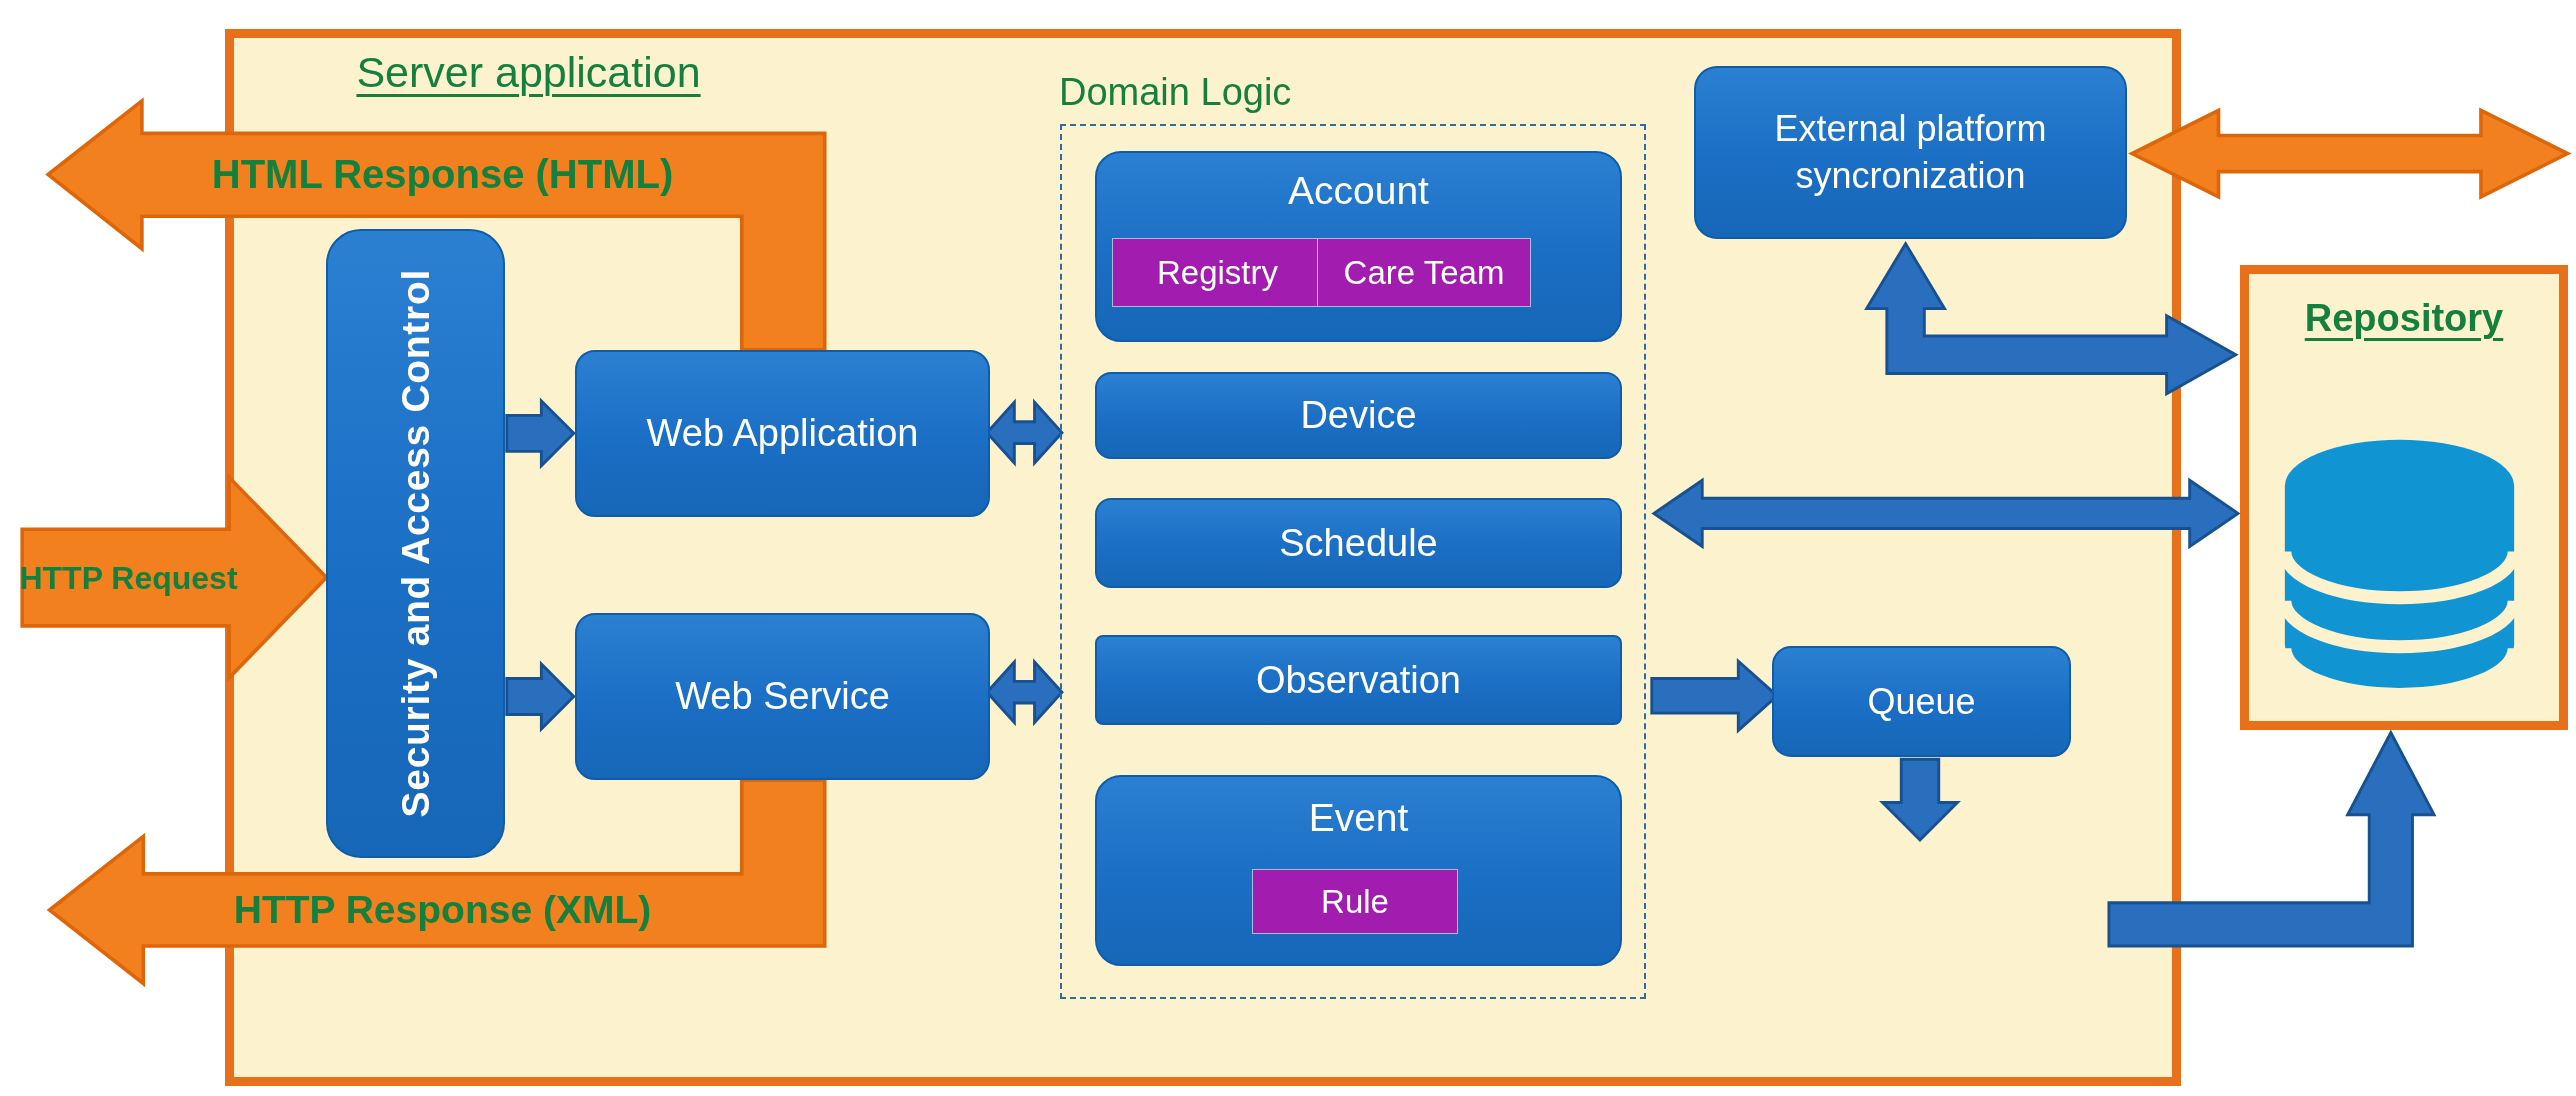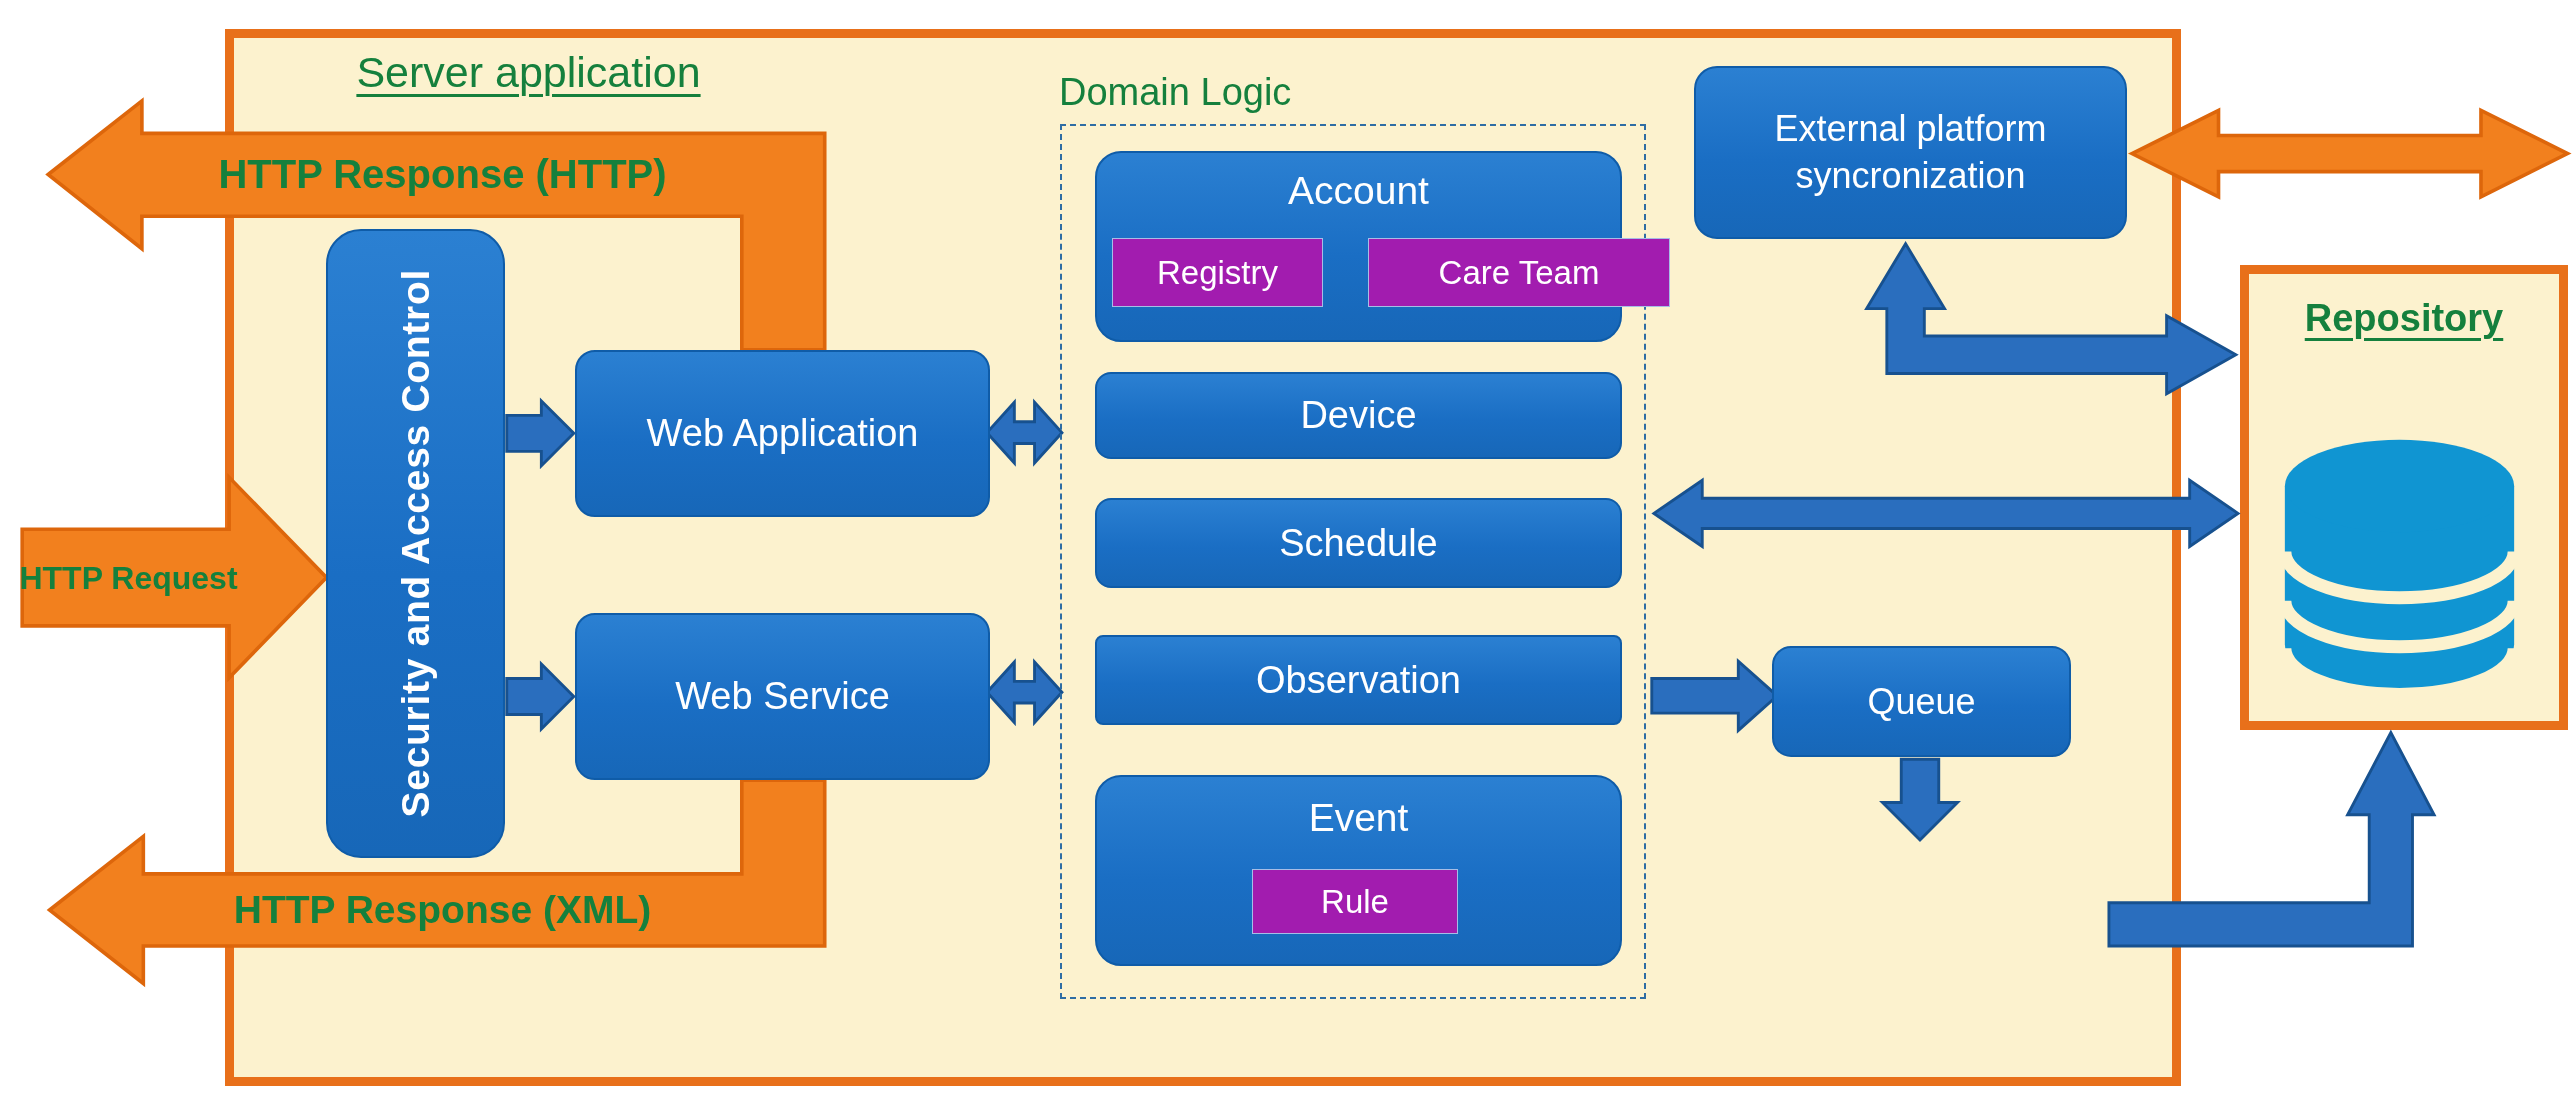--- a/index.html
+++ b/index.html
@@ -80,21 +80,21 @@
   </svg>
 
   <div class="label-dark underlined" style="left:312px;top:43px;width:433px;height:58px;font-size:43px;font-weight:500;">
     <span>Server application</span>
   </div>
 
   <div class="label-dark underlined" style="left:2248px;top:291px;width:312px;height:55px;font-size:38px;font-weight:600;">
     <span>Repository</span>
   </div>
 
-  <div class="label-dark arrow-text" style="left:144px;top:133px;width:597px;height:83px;font-size:40px;">HTTP Response (HTTP)</div>
+  <div class="label-dark arrow-text" style="left:144px;top:133px;width:597px;height:83px;font-size:40px;">HTML Response (HTML)</div>
   <div class="label-dark arrow-text" style="left:26px;top:531px;width:205px;height:95px;font-size:32px;">HTTP Request</div>
   <div class="label-dark arrow-text" style="left:144px;top:874px;width:597px;height:72px;font-size:39px;">HTTP Response (XML)</div>
 
   <div class="bluebox" style="left:326px;top:229px;width:179px;height:629px;border-radius:35px;">
     <span class="vertical-text">Security and Access Control</span>
   </div>
 
   <div class="bluebox box-title" style="left:575px;top:350px;width:415px;height:167px;">
     <span>Web Application</span>
   </div>
@@ -102,21 +102,21 @@
     <span>Web Service</span>
   </div>
 
   <div class="label-dark" style="left:1059px;top:68px;height:48px;font-size:38px;justify-content:flex-start;">Domain Logic</div>
   <div class="dashed-box" style="left:1060px;top:124px;width:586px;height:875px;"></div>
 
   <div class="bluebox" style="left:1095px;top:151px;width:527px;height:191px;border-radius:26px;align-items:flex-start;">
     <span class="big-title" style="margin-top:16px;">Account</span>
   </div>
   <div class="chip" style="left:1112px;top:238px;width:211px;height:69px;">Registry</div>
-  <div class="chip" style="left:1368px;top:238px;width:302px;height:69px;">Care Team</div>
+  <div class="chip" style="left:1317px;top:238px;width:214px;height:69px;">Care Team</div>
 
   <div class="bluebox box-title" style="left:1095px;top:372px;width:527px;height:87px;border-radius:16px;">
     <span>Device</span>
   </div>
   <div class="bluebox box-title" style="left:1095px;top:498px;width:527px;height:90px;border-radius:16px;">
     <span>Schedule</span>
   </div>
   <div class="bluebox box-title" style="left:1095px;top:635px;width:527px;height:90px;border-radius:8px;">
     <span>Observation</span>
   </div>

